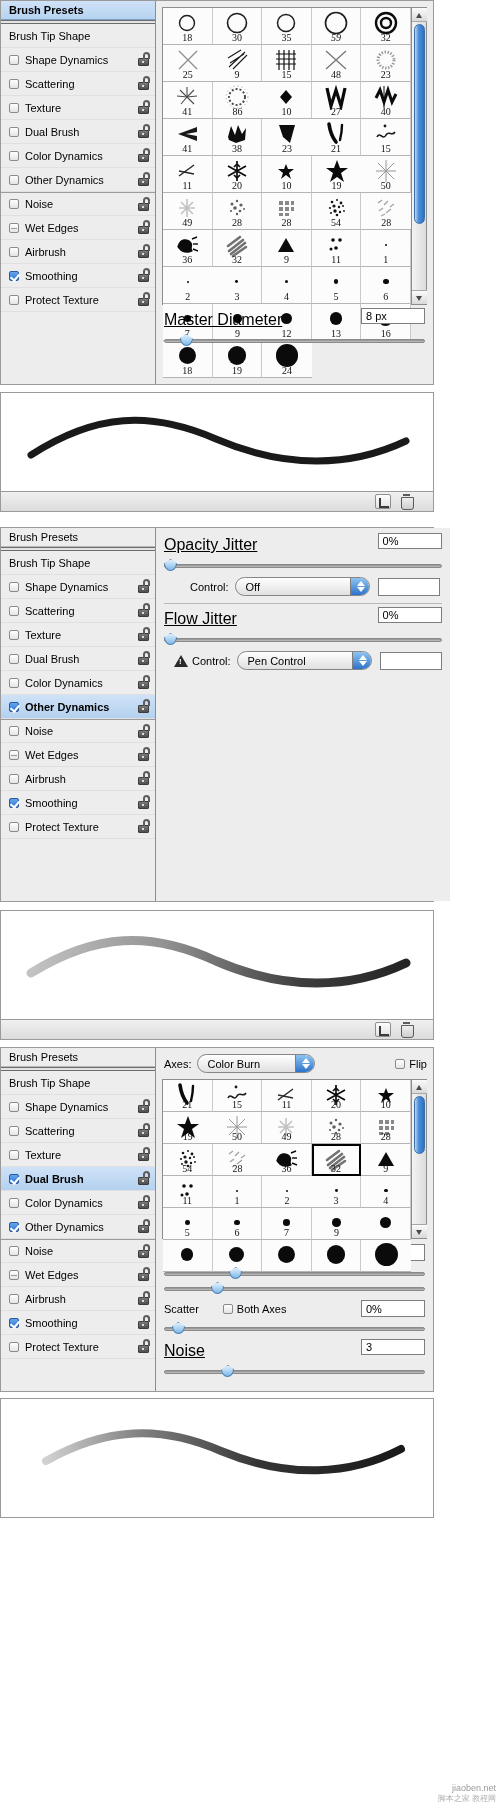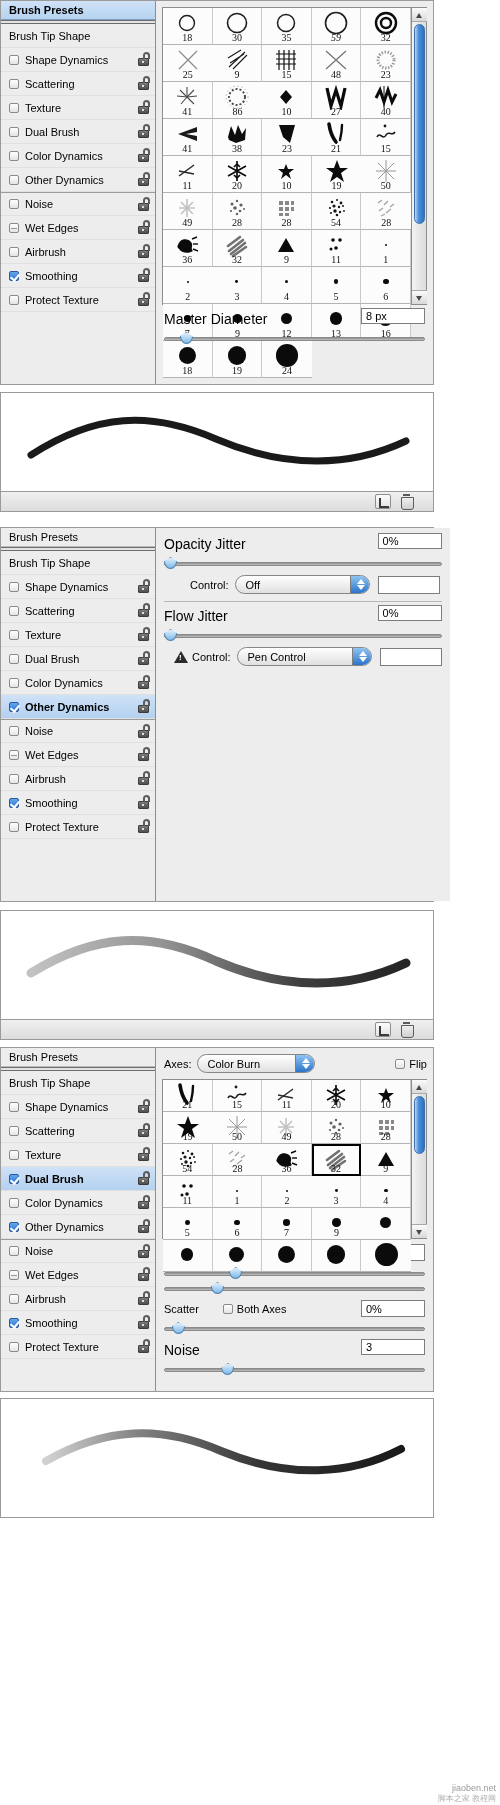--- a/index.html
+++ b/index.html
@@ -152,21 +152,21 @@
     background:linear-gradient(90deg,#bdd9f6,#4b8fdb 40%,#2f71bf);
     border:1px solid #3a6ea8;
   }
 
   
   .row {
     padding:4px 8px 0 8px;
     position:relative;
   }
   .row-label {
-    font-size:14px; display:inline-block; padding-top:2px;
+    font-size:16px; display:inline-block; padding-top:2px;text-decoration:underline;
   }
   .numbox {
     position:absolute; right:8px; top:3px;
     width:64px; height:16px;
     border:1px solid #7d7d7d;
     background:#fff;
     font-size:11px;
     line-height:15px;
     padding-left:4px;
   }

